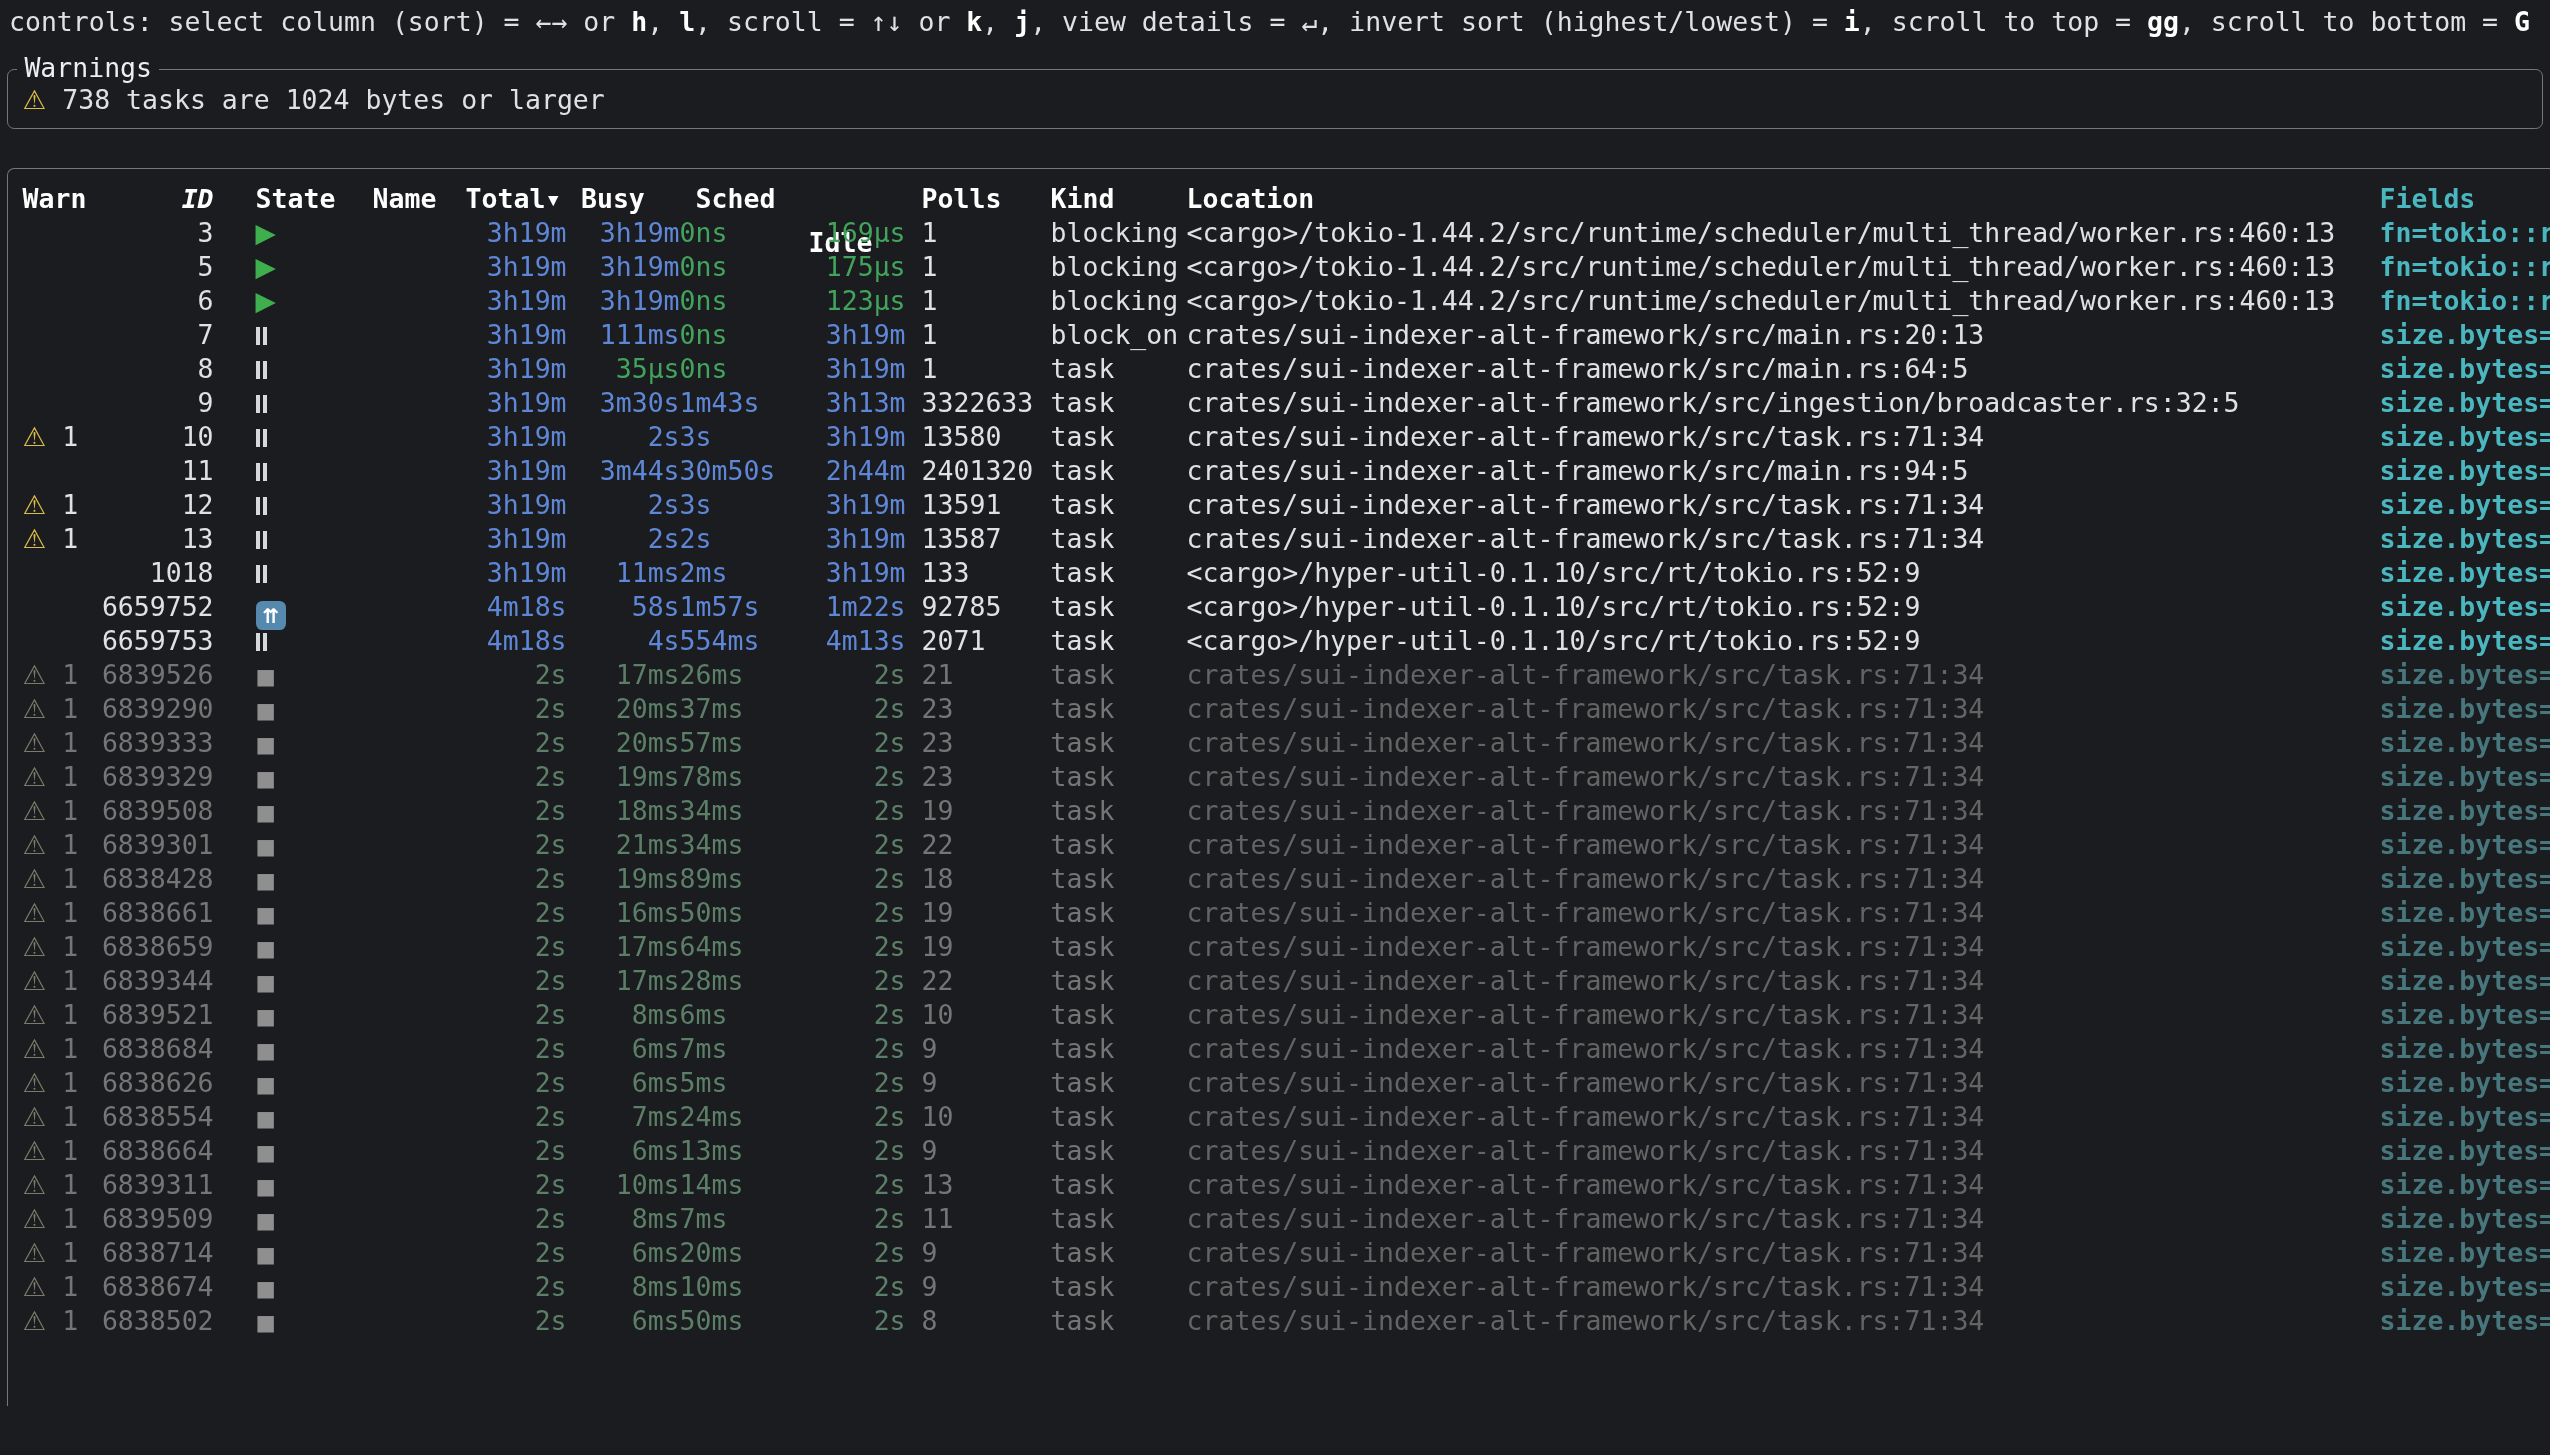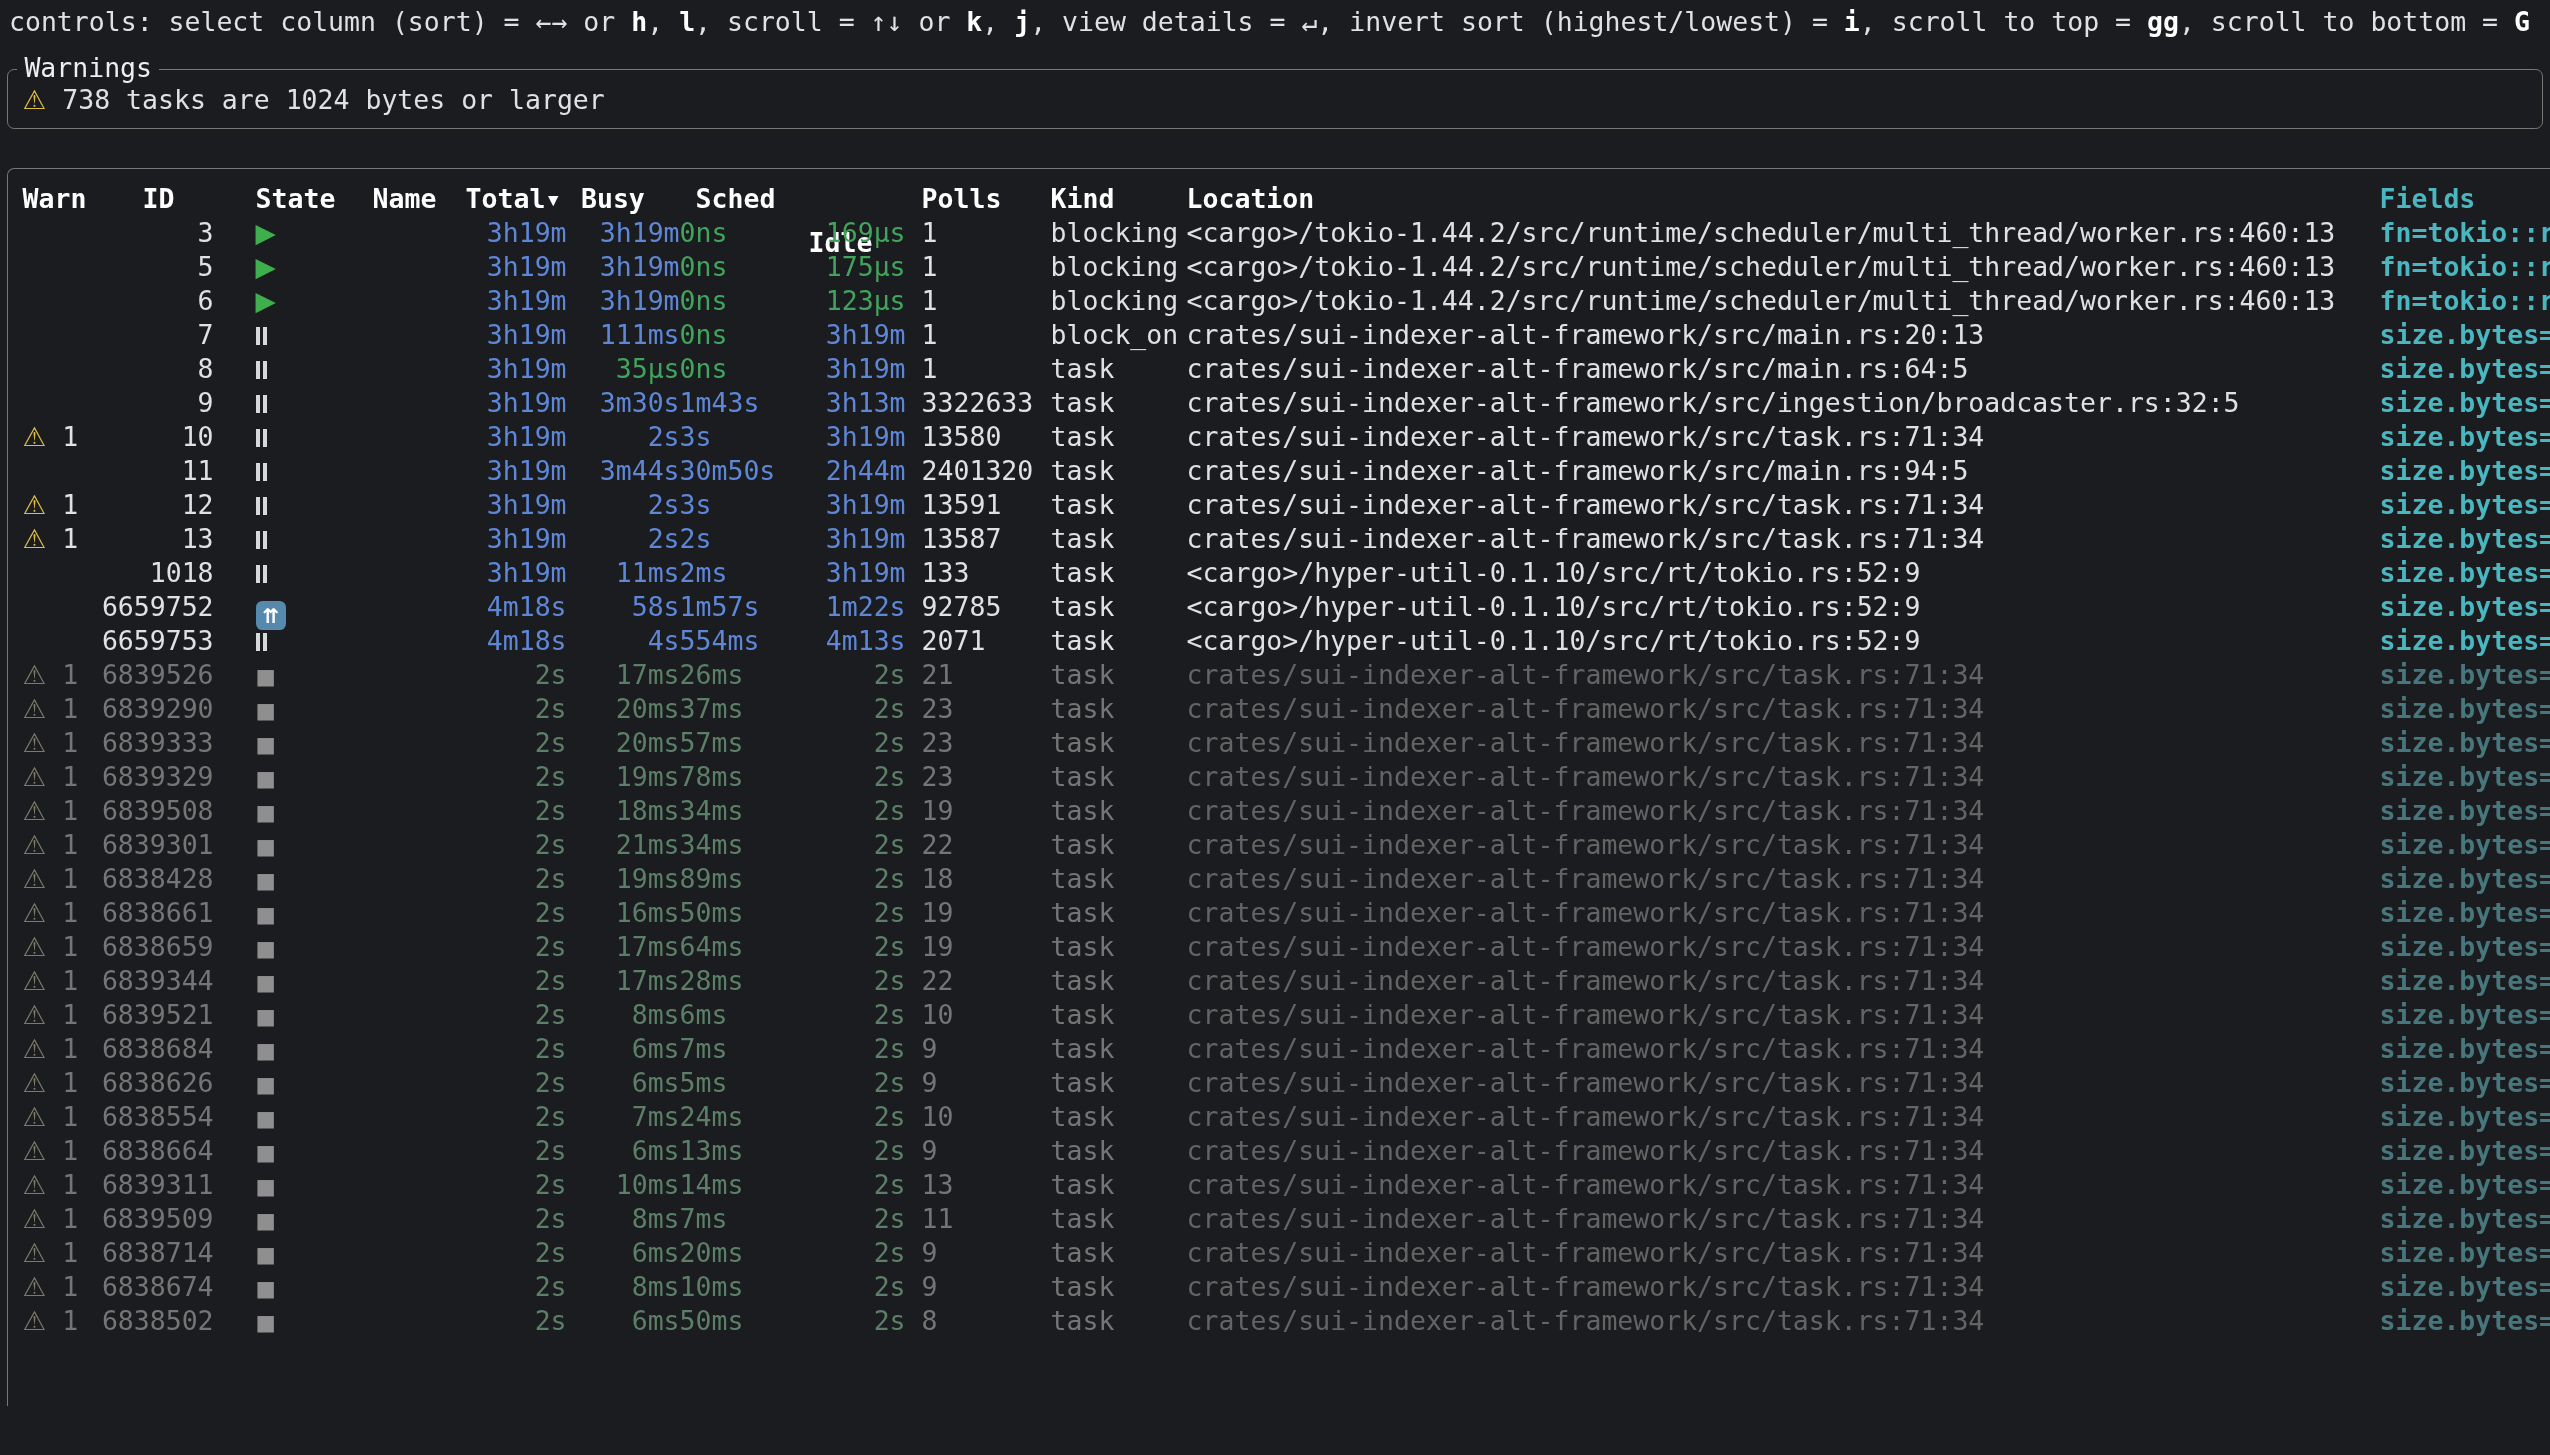--- a/index.html
+++ b/index.html
@@ -43,21 +43,21 @@
   .c-name{width:93px;}
   .c-total{width:101px;text-align:right;}
   .c-busy{width:113px;text-align:right;}
   .c-sched{width:97px;}
   .c-idle{width:129px;text-align:right;}
   .c-polls{width:145px;padding-left:16px;}
   .c-kind{width:136px;}
   .c-location{width:1193px;overflow:hidden;}
   .c-fields{width:206px;overflow:hidden;color:var(--cyan);font-weight:bold;}
 
-  .thead .c-id{text-align:center;padding-left:16px;}
+  .thead .c-id{text-align:right;padding-left:16px;font-style:italic;}
   .thead .c-total{text-align:left;}
   .thead .c-busy{text-align:left;padding-left:14.4px;}
   .thead .c-sched{text-align:left;padding-left:16px;}
   .thead .c-idle{text-align:left;padding-left:32px;margin-top:44px;}
 
   .dur-blue{color:var(--dur-blue);}
   .dur-green{color:var(--dur-green);}
 
   .row.dim{color:var(--dim);}
   .row.dim .dur-blue,.row.dim .dur-green{color:var(--dim-dur);}

